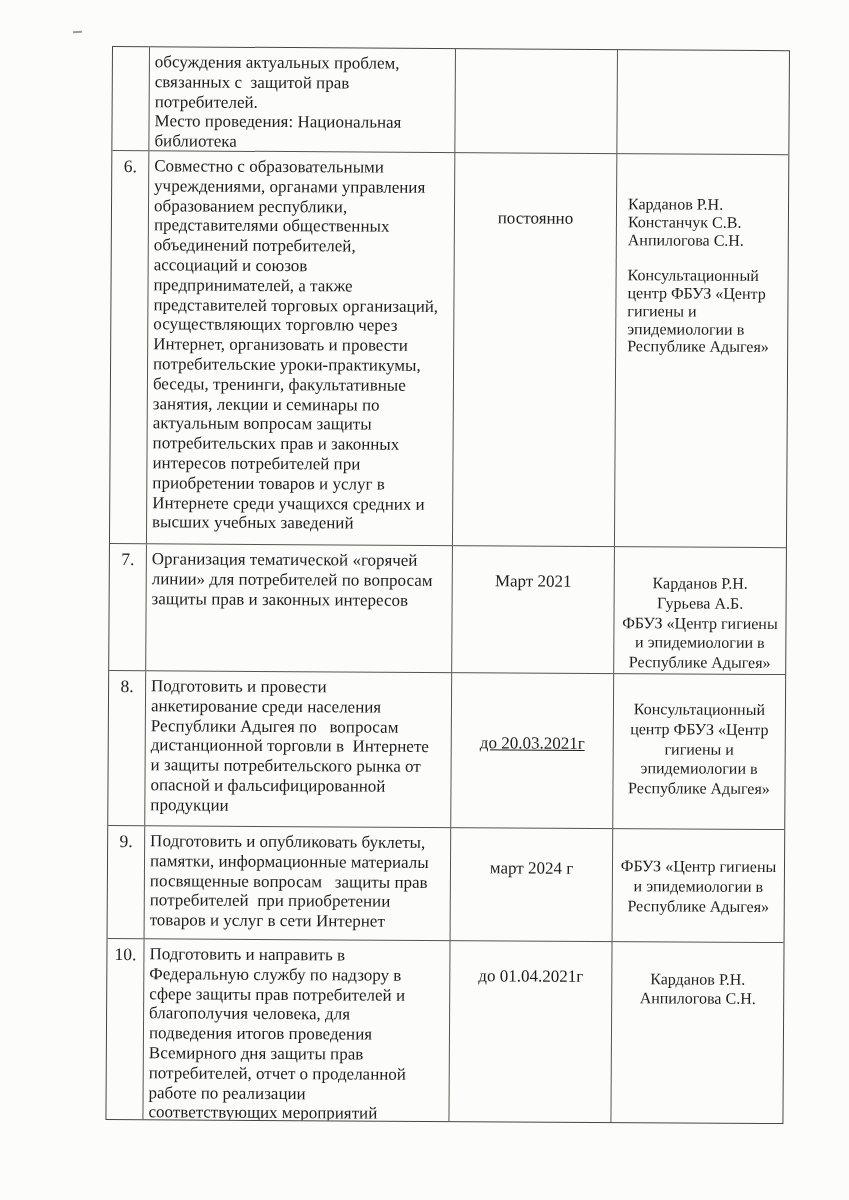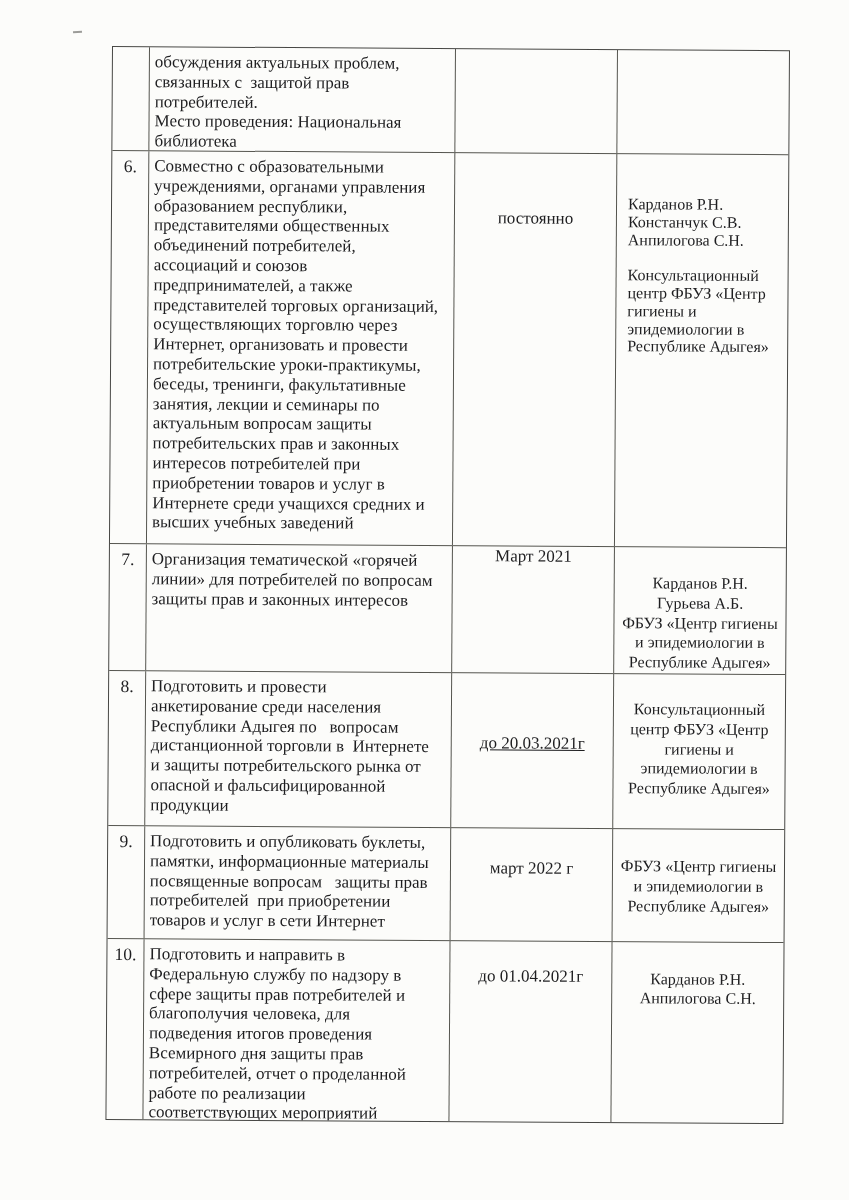--- a/index.html
+++ b/index.html
@@ -83,21 +83,21 @@
   
   .r0 { height: 104px; }
   .r1 { height: 393px; }
   .r2 { height: 127px; }
   .r3 { height: 155px; }
   .r4 { height: 113px; }
   .r5 { height: 180px; }
   
   .r1 .timing      { padding-top: 55px; }
   .r1 .responsible { padding-top: 41px; text-align: left; padding-left: 11px; line-height: 17.8px; }
-  .r2 .timing      { }
+  .r2 .timing      { padding-top: 25px; }
   .r2 .responsible { padding-top: 26px; line-height: 19.8px; }
   .r3 .timing      { padding-top: 60px; text-decoration: underline; }
   .r3 .responsible { padding-top: 25px; line-height: 19.8px; }
   .r4 .timing      { padding-top: 30px; }
   .r4 .responsible { padding-top: 27px; line-height: 19.8px; }
   .r5 .timing      { padding-top: 25px; }
   .r5 .responsible { padding-top: 27px; line-height: 19px; }
 </style>
 </head>
 <body>
@@ -182,21 +182,21 @@
 Республике Адыгея»</div>
     </div>
 
     <div class="trow r4">
       <div class="cell num">9.</div>
       <div class="cell activity">Подготовить и опубликовать буклеты,
 памятки, информационные материалы
 посвященные вопросам   защиты прав
 потребителей  при приобретении
 товаров и услуг в сети Интернет</div>
-      <div class="cell timing">март 2022 г</div>
+      <div class="cell timing">март 2024 г</div>
       <div class="cell responsible">ФБУЗ «Центр гигиены
 и эпидемиологии в
 Республике Адыгея»</div>
     </div>
 
     <div class="trow r5">
       <div class="cell num">10.</div>
       <div class="cell activity">Подготовить и направить в
 Федеральную службу по надзору в
 сфере защиты прав потребителей и

